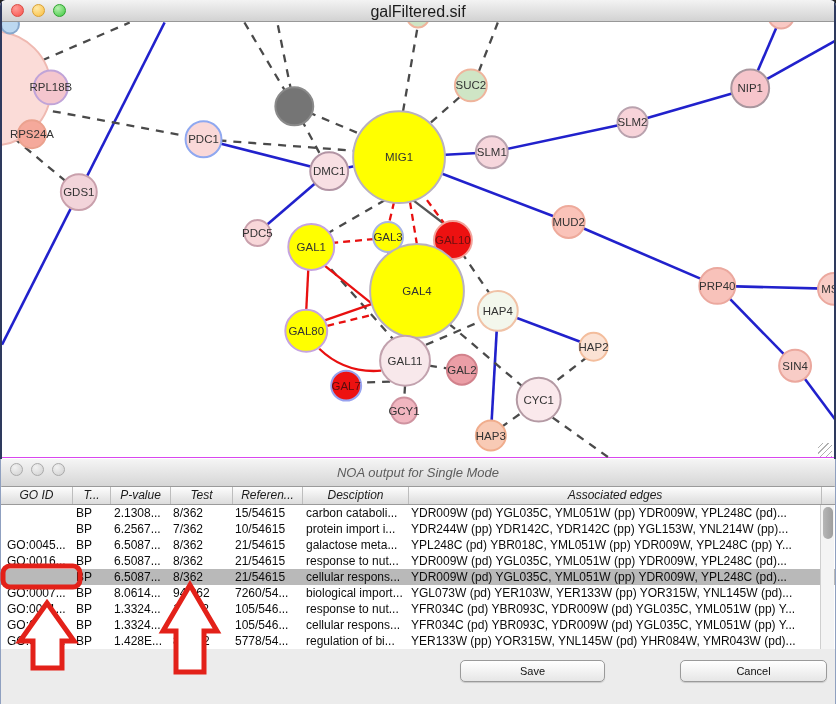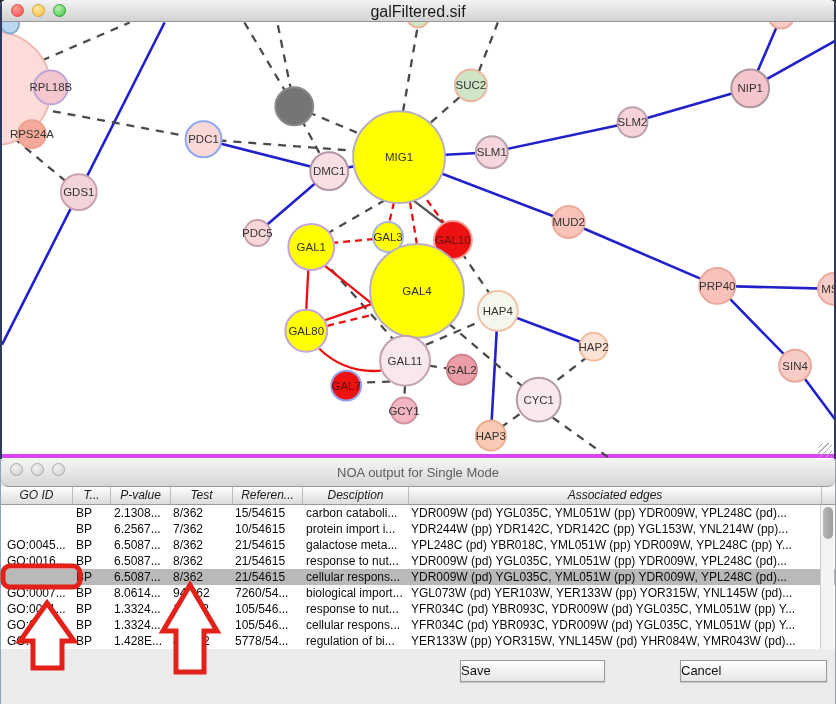--- a/index.html
+++ b/index.html
@@ -17,21 +17,21 @@
     border-bottom:1px solid #989898;border-radius:5px 5px 0 0;}
   .lights{position:absolute;left:9px;top:4px;display:flex;gap:8px;}
   .light{width:13px;height:13px;border-radius:50%;}
   .light.red{background:radial-gradient(circle at 35% 30%,#ff9d98,#f75049);border:1px solid #d94a43;}
   .light.yellow{background:radial-gradient(circle at 35% 30%,#ffe9a8,#f9bd3e);border:1px solid #d9a033;}
   .light.green{background:radial-gradient(circle at 35% 30%,#b8f0b0,#3dc93f);border:1px solid #2fa32f;}
   .light.gray{background:radial-gradient(circle at 35% 30%,#f2f2f2,#cfcfcf);border:1px solid #aaa;}
   .title-text{position:absolute;left:80px;right:80px;top:3px;text-align:center;
     font-size:16px;color:#1c1c1c;}
   #graph-canvas{position:absolute;left:0;top:22px;width:832px;height:436px;background:#fff;
-    border-bottom:4px solid #d946ef;}
+    border-bottom:1px solid #d946ef;}
   #net-svg text{font-family:"Liberation Sans",sans-serif;}
   .grip{position:absolute;right:2px;bottom:2px;width:14px;height:14px;
     background:repeating-linear-gradient(135deg,transparent 0 3px,#b0b0b0 3px 4px);}
   
   #noa-window{position:absolute;left:0;top:459px;width:836px;height:245px;
     background:#ececec;border-left:1px solid #8fa0c0;border-right:1px solid #8fa0c0;}
   #noa-titlebar{position:relative;height:28px;background:linear-gradient(#f5f5f5,#d6d6d6);
     border-bottom:1px solid #9a9a9a;border-radius:5px 5px 0 0;}
   #noa-title{position:absolute;left:80px;right:80px;top:6px;text-align:center;
     font-size:13px;color:#5d5d5d;}
@@ -48,22 +48,22 @@
   .c-pval{left:113px;width:57px;}
   .c-test{left:172px;width:58px;}
   .c-ref{left:234px;width:66px;}
   .c-desc{left:305px;width:101px;}
   .c-edges{left:410px;width:410px;}
   #vscroll{position:absolute;right:1px;top:0;width:14px;height:144px;background:#f4f4f4;
     border-left:1px solid #cfcfcf;}
   #vthumb{position:absolute;left:2px;top:2px;width:10px;height:32px;border-radius:5px;
     background:linear-gradient(90deg,#b6b6b6,#9e9e9e);}
   #noa-footer{position:relative;height:55px;background:#ececec;}
-  .mac-btn{position:absolute;top:11px;height:22px;border:1px solid #9a9a9a;border-radius:0;
-    background:linear-gradient(#ffffff,#e6e6e6);font-size:13px;color:#111;
+  .mac-btn{position:absolute;top:11px;height:22px;border:1px solid #9a9a9a;border-radius:5px;
+    background:linear-gradient(#ffffff,#e6e6e6);font-size:11px;color:#111;text-align:center;
     line-height:20px;font-family:"Liberation Sans",sans-serif;
     box-shadow:0 1px 1px rgba(0,0,0,0.15);}
   #save-btn{left:459px;width:145px;}
   #cancel-btn{left:679px;width:147px;}
   
   #annot{position:absolute;left:0;top:0;width:836px;height:704px;pointer-events:none;}
 </style>
 </head>
 <body>
 
@@ -255,21 +255,21 @@
         <span class="light red"></span>
         <span class="light yellow"></span>
         <span class="light green"></span>
       </div>
       <div class="title-text">galFiltered.sif</div>
     </div>
     <div class="grip"></div>
   </div>
 
   <div id="noa-window">
-    <div id="noa-titlebar" class="titlebar" style="position:relative;border-radius:8px;">
+    <div id="noa-titlebar" class="titlebar" style="position:relative;border-radius:1px;font-style:italic;">
       <div class="lights">
         <span class="light gray"></span>
         <span class="light gray"></span>
         <span class="light gray"></span>
       </div>
       <div id="noa-title">NOA output for Single Mode</div>
     </div>
 
     <div id="noa-header">
         <div class="hcell" style="left: 0px; width: 72px;">GO ID</div>

